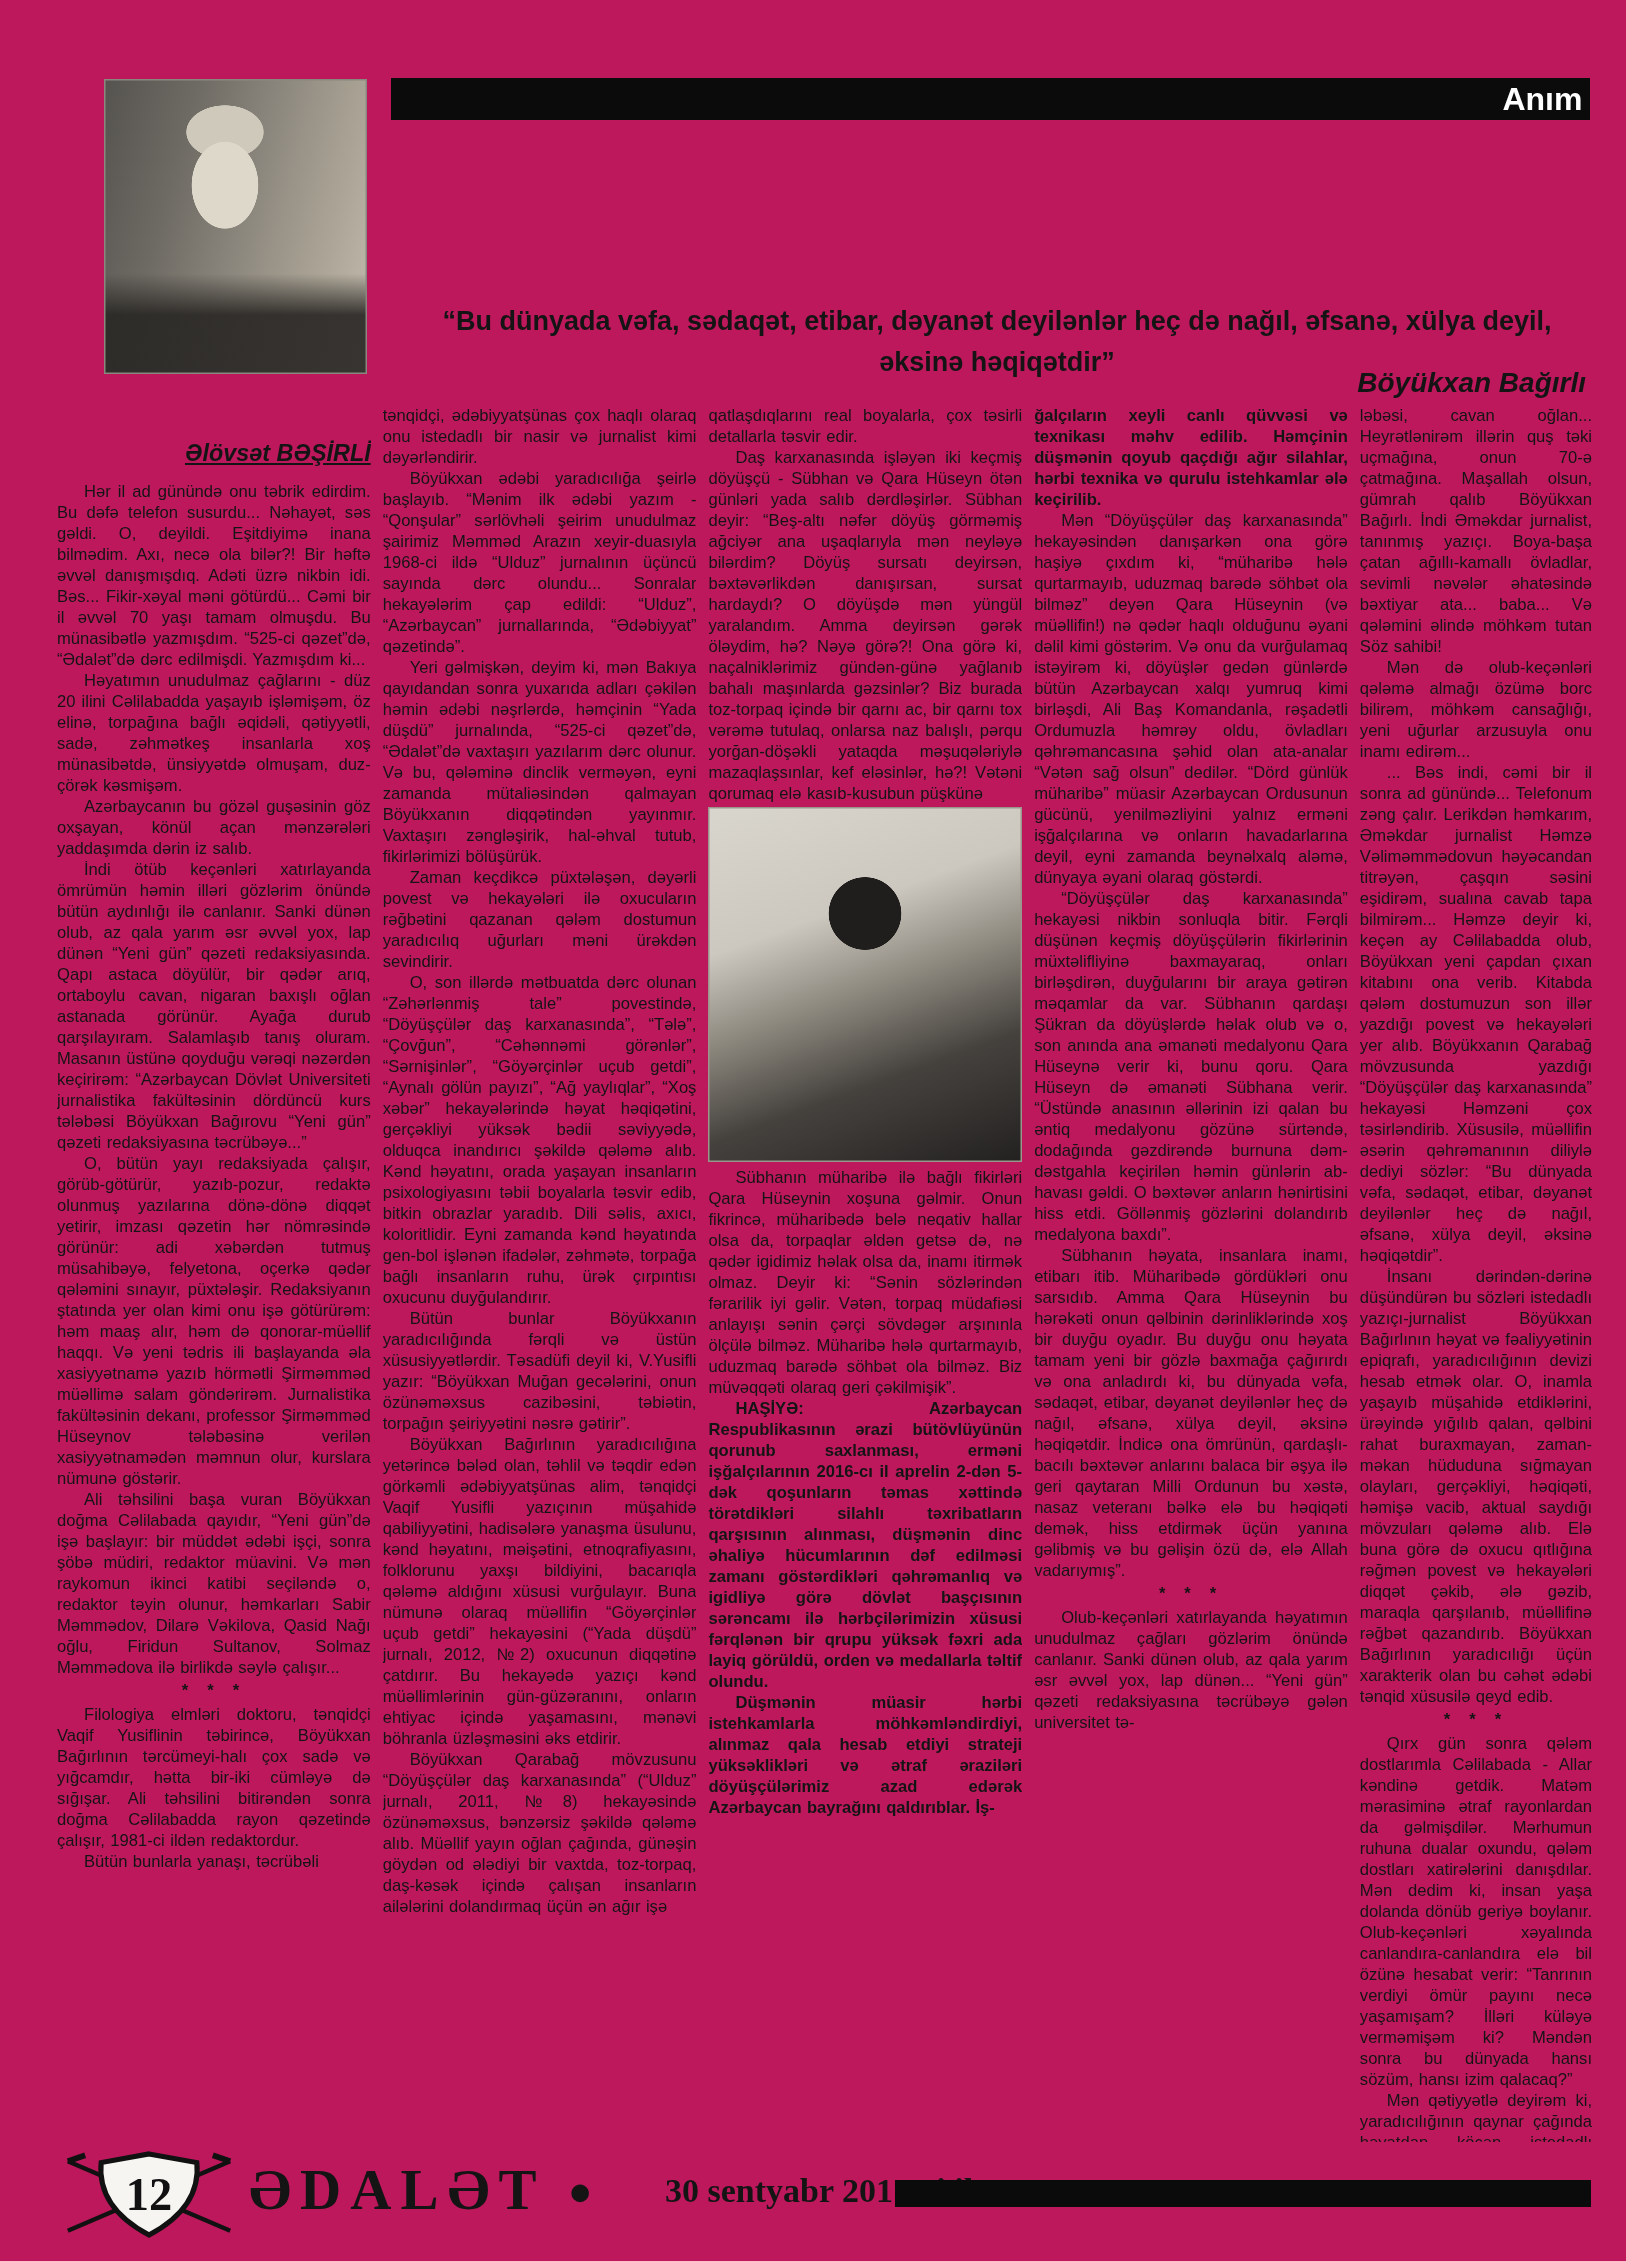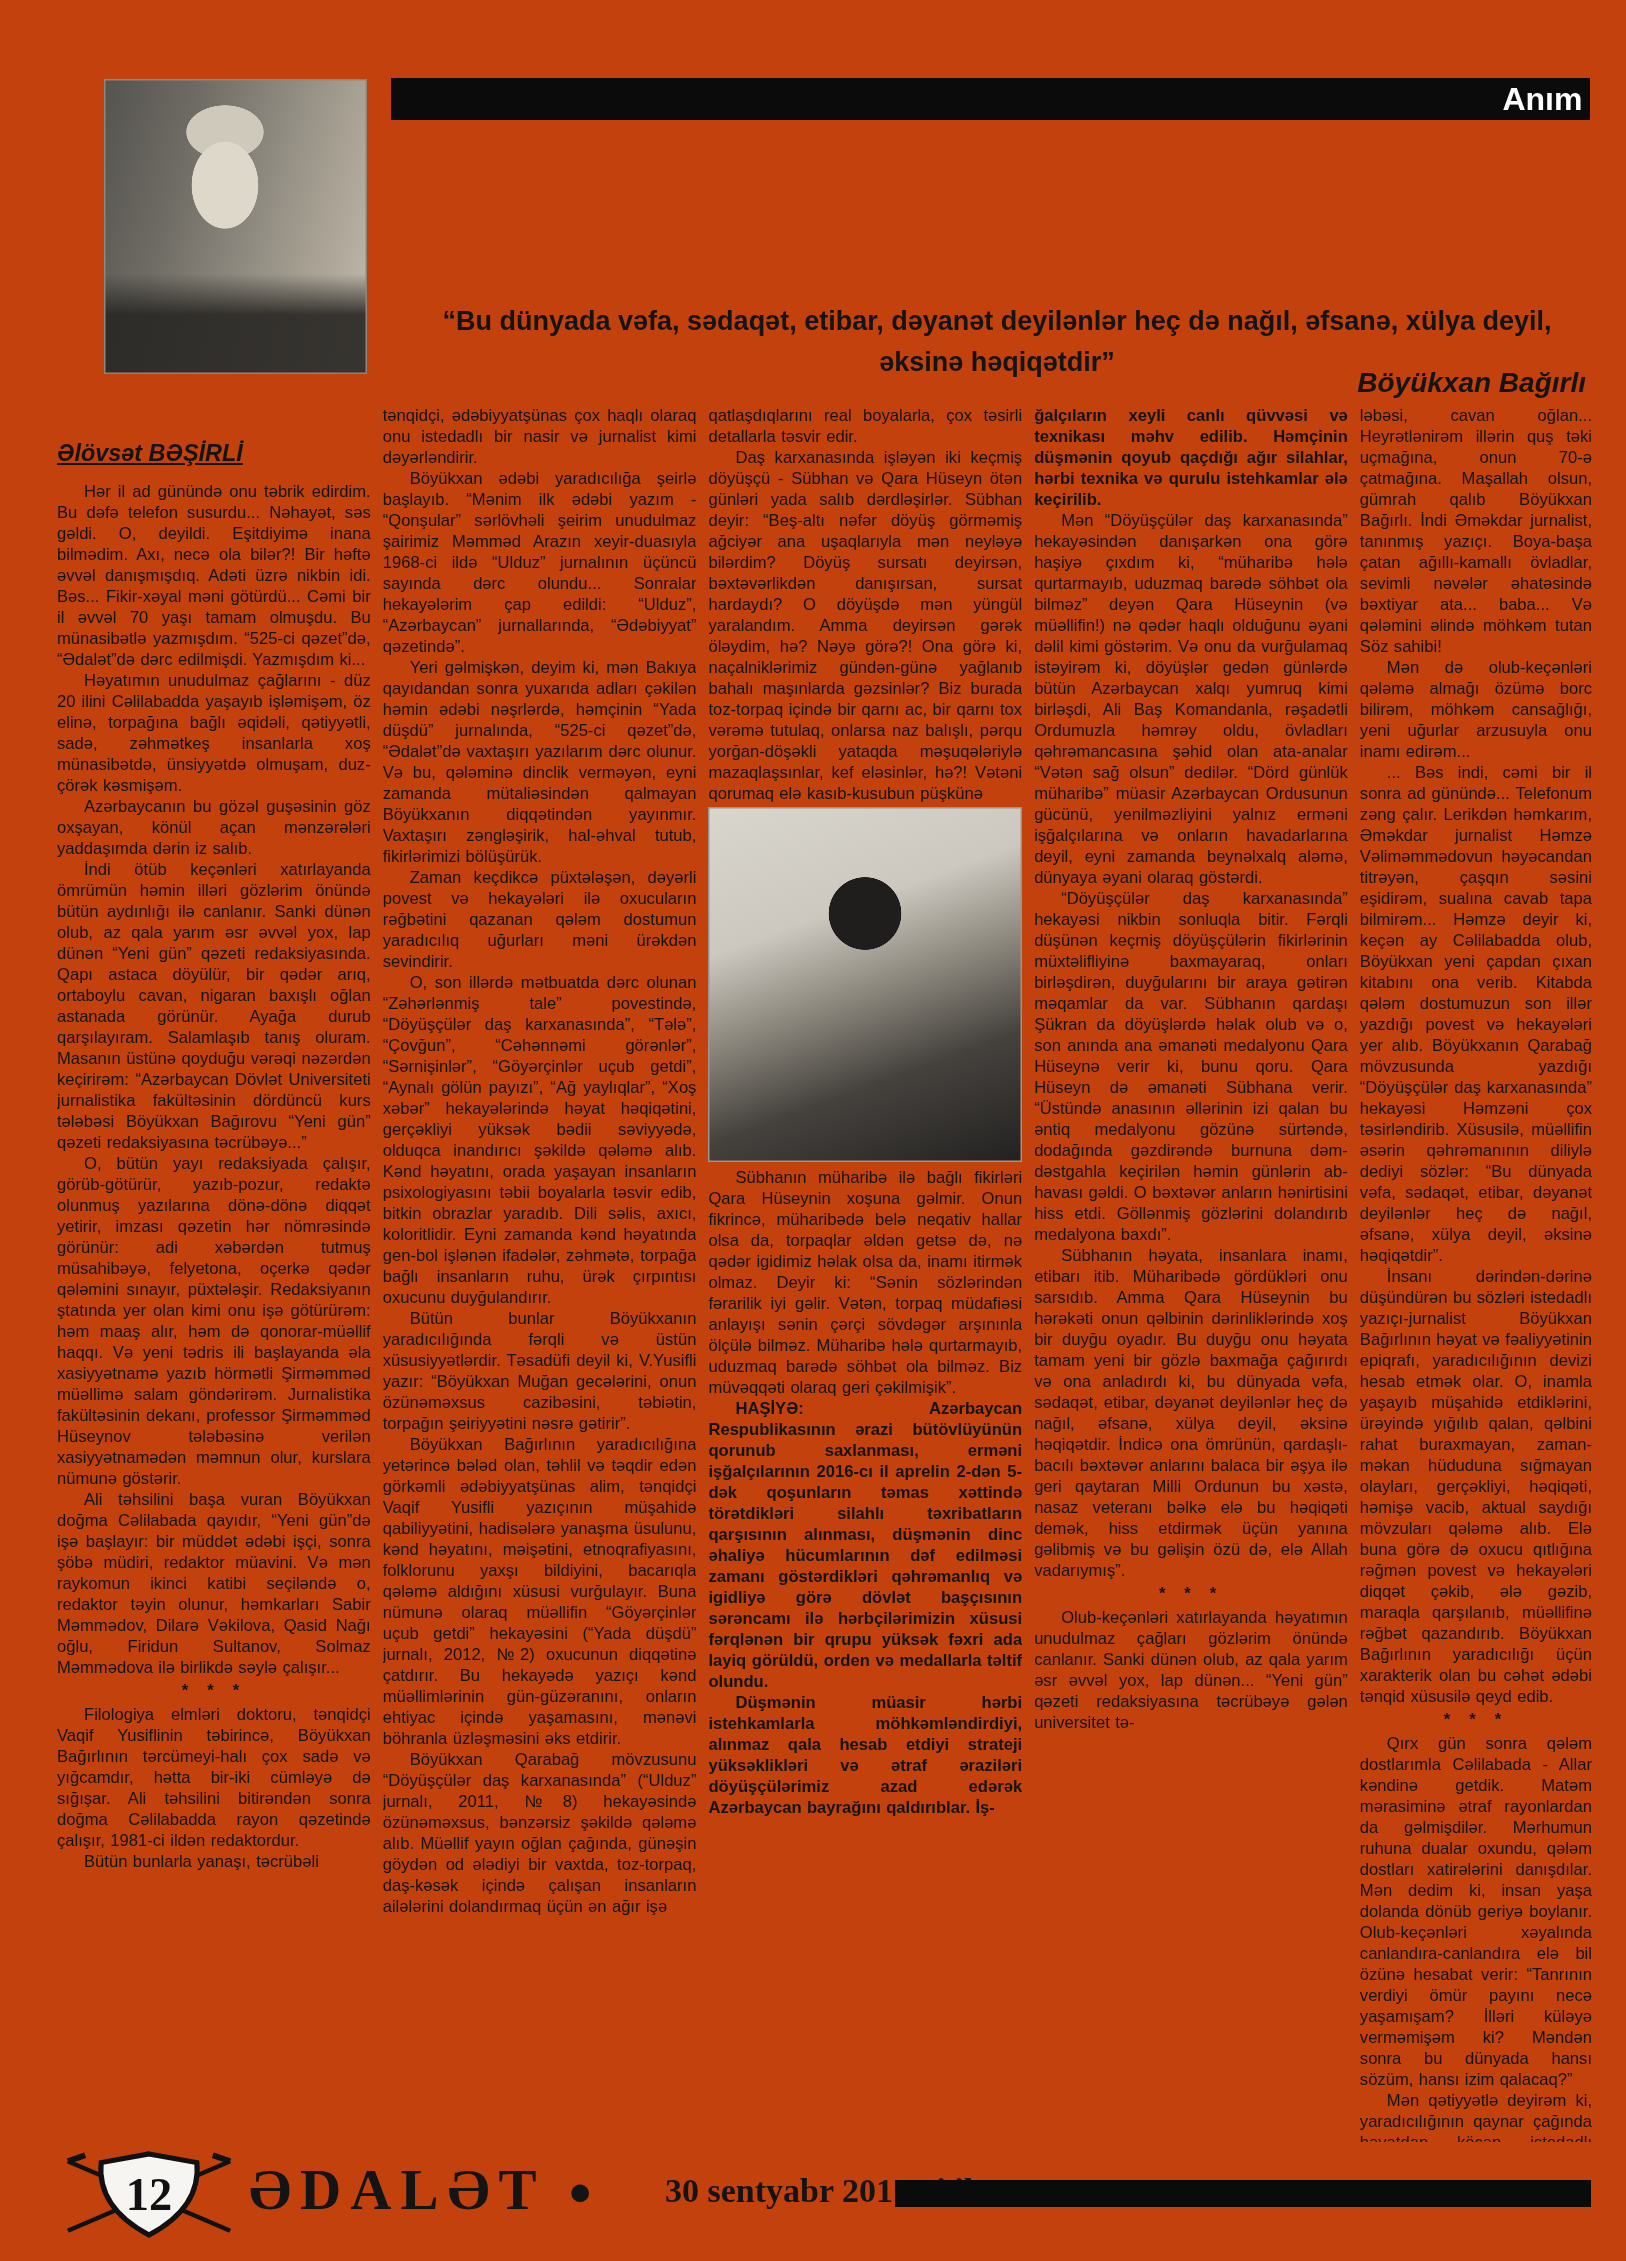--- a/index.html
+++ b/index.html
@@ -1,17 +1,17 @@
 <!DOCTYPE html>
 <html style="font-size:12px"><head>
 <meta charset="utf-8">
 <style>
   html,body{margin:0;padding:0;}
   body{background:#d9d8d4;font-family:"Liberation Sans",sans-serif;}
-  .page{position:relative;width:1627px;height:2261px;background:#c2410c;color:#141414;overflow:hidden;}
+  .page{position:relative;width:1627px;height:2261px;background:#be185d;color:#141414;overflow:hidden;}
 
   
   .section-bar{position:absolute;left:391px;top:78px;width:1199px;height:42px;background:#0b0b0b;
     color:#fff;text-align:right;font-size:32px;font-weight:bold;line-height:42px;padding:0;box-sizing:border-box;}
   .section-bar span{padding-right:7.6px;display:inline-block;}
   .headline{position:absolute;left:393px;top:132px;width:1198px;text-align:center;}
   .headline span{display:inline-block;font-size:89px;font-weight:900;letter-spacing:1.5px;word-spacing:36px;
     white-space:nowrap;transform:scale(1.04,1.55);transform-origin:center top;}
   .subtitle{position:absolute;left:423px;top:301px;width:1148px;text-align:center;
     font-size:27px;font-weight:bold;line-height:1.5;}
@@ -24,21 +24,21 @@
       linear-gradient(to top, rgba(40,38,35,.9) 0 20%, rgba(40,38,35,0) 34%),
       radial-gradient(ellipse 56px 73px at 46% 36%, #ded8ca 0 59%, rgba(0,0,0,0) 60%),
       radial-gradient(ellipse 65px 45px at 46% 18%, #cfc9bb 0 59%, rgba(0,0,0,0) 60%),
       linear-gradient(105deg,#55534f 0%,#6e6b64 28%,#8f8a80 55%,#aba496 78%,#c4beb0 100%);
     box-shadow:inset 0 0 0 1.5px #8a877f;}
 
   
   .cols{position:absolute;left:57px;top:405px;width:1535px;height:1737px;overflow:hidden;
     display:grid;grid-template-columns:1fr 1fr 1fr 1fr 0.74fr;column-gap:12px;}
   .col{overflow:hidden;}
-  .caption{margin-top:35px;margin-bottom:13.6px;text-align:left;font-size:23.4px;font-weight:bold;
+  .caption{margin-top:35px;margin-bottom:13.6px;text-align:right;font-size:23.4px;font-weight:bold;
     font-style:italic;text-decoration:underline;}
   .col p{margin:0;font-size:16.6px;line-height:21px;text-align:justify;word-spacing:0.8px;}
   .col p.ind{text-indent:27px;}
   .col p.cont{text-indent:0;}
   .col p.b{font-weight:bold;}
   .col p.sep{text-align:center;text-indent:0;font-weight:bold;letter-spacing:6.8px;line-height:26px;}
   .photo2{width:100%;height:355px;margin:3px 0 4.5px 0;
     background:
       radial-gradient(circle 60px at 50% 30%, #201e1c 0 60%, rgba(0,0,0,0) 61%),
       linear-gradient(160deg,#d9d6cd 0%,#ccc8bf 32%,#8b867c 52%,#45423e 72%,#232120 100%);

